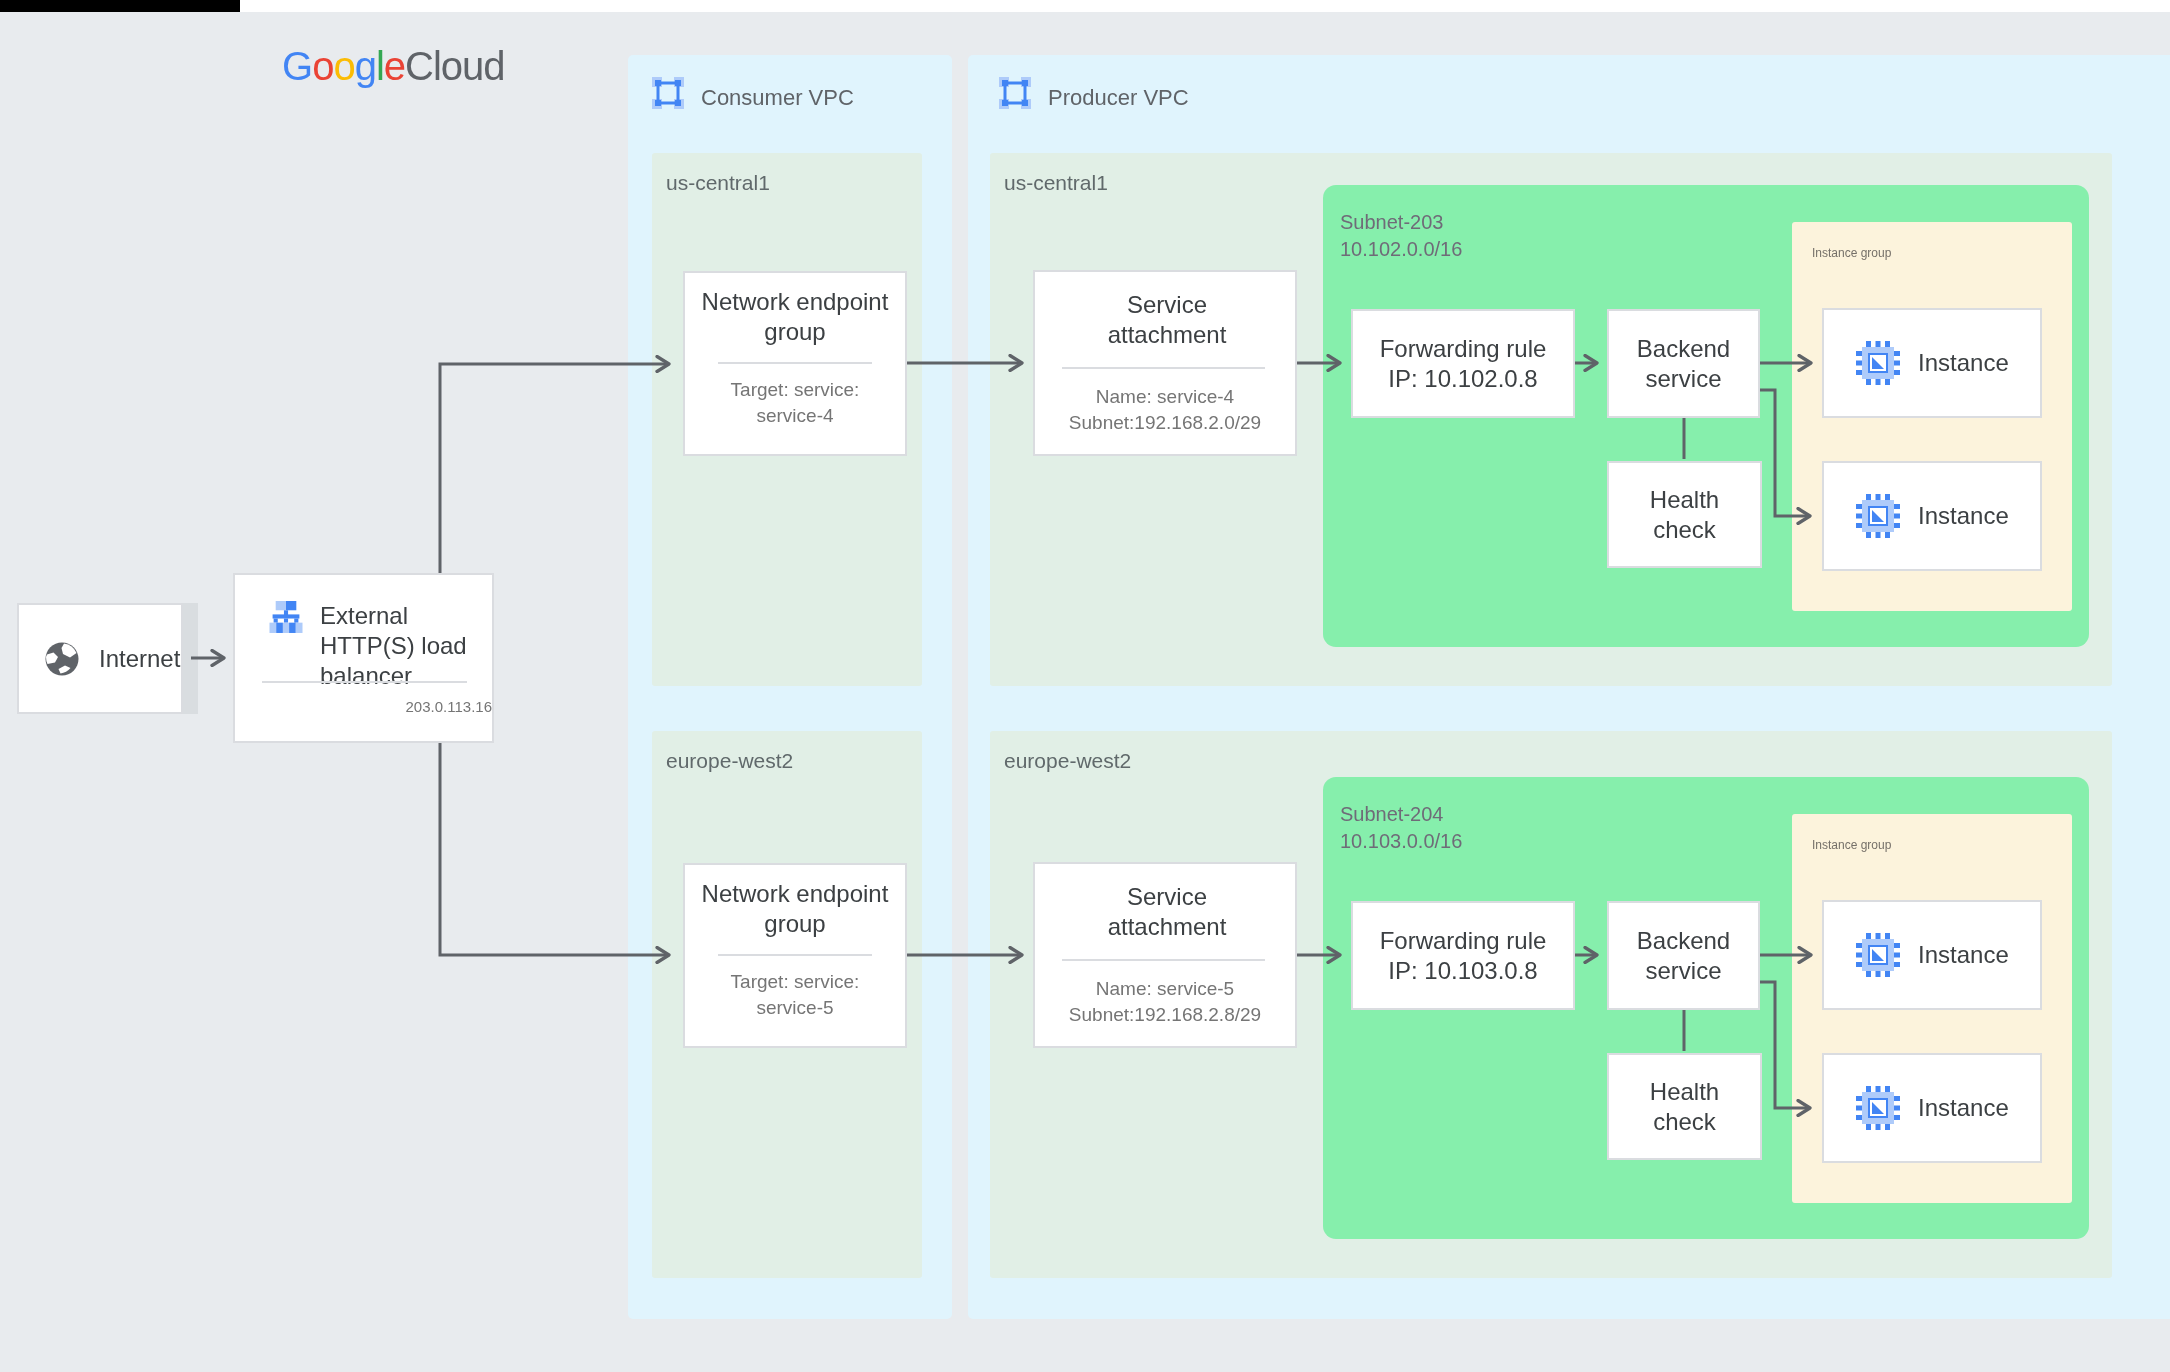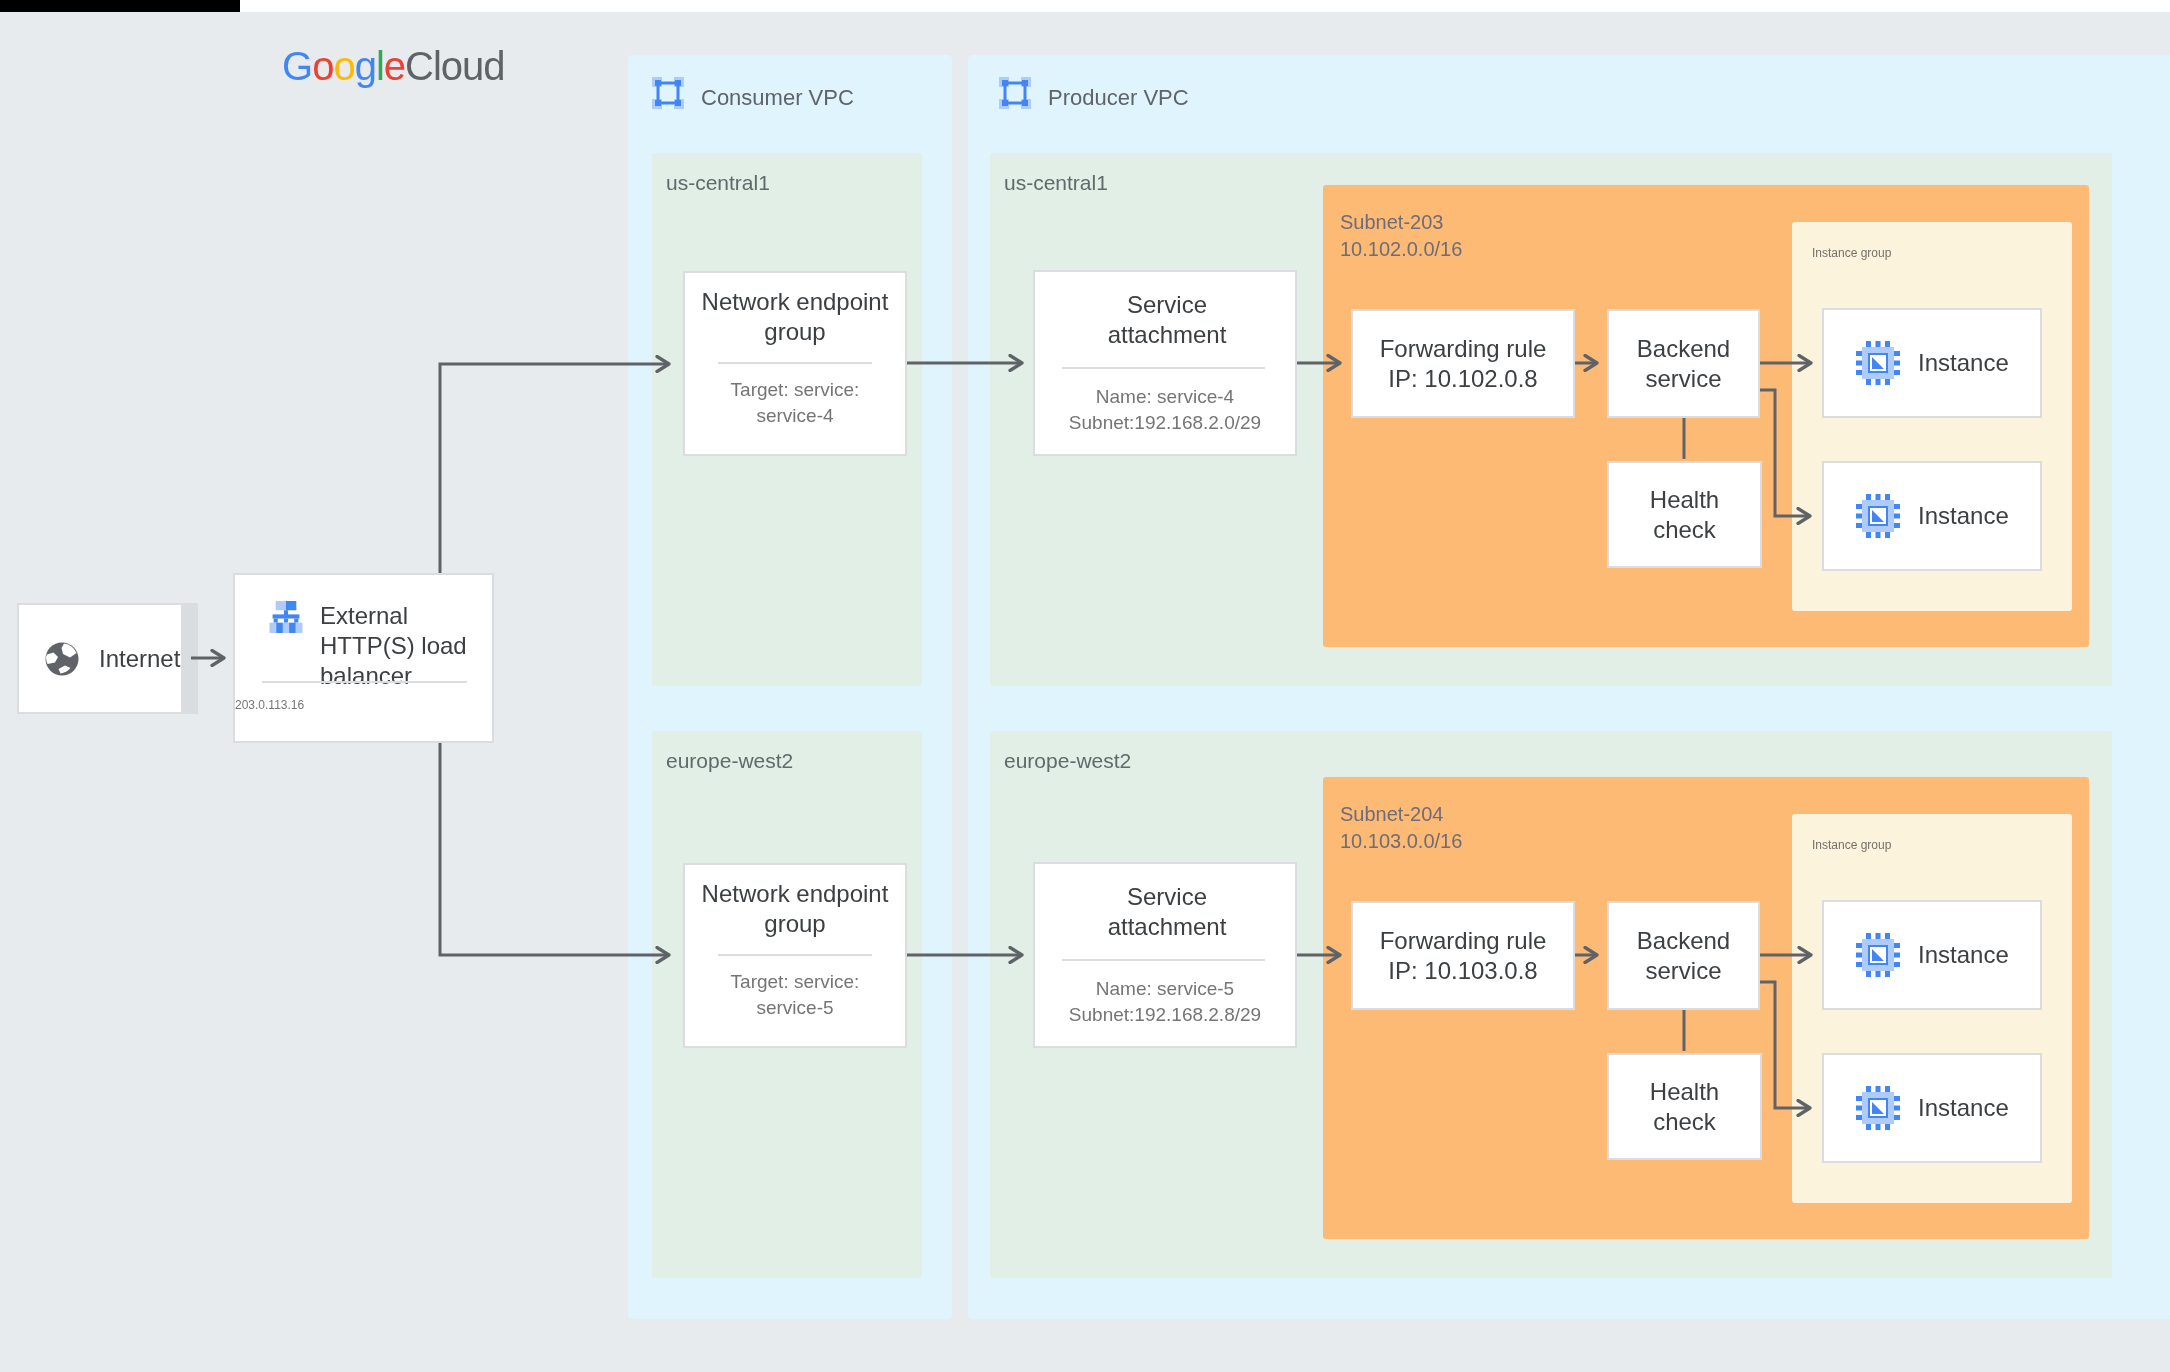--- a/index.html
+++ b/index.html
@@ -18,21 +18,21 @@
   .logo .l1{color:#4285F4}.logo .l2{color:#EA4335}.logo .l3{color:#FBBC05}
   .logo .l4{color:#4285F4}.logo .l5{color:#34A853}.logo .l6{color:#EA4335}
   .logo .suffix{color:#5F6368;}
 
   
   .vpc{position:absolute;background:#E0F4FD;border-radius:5px;}
   .vpc-header{position:absolute;left:22px;top:20px;display:flex;align-items:flex-end;gap:15px;}
   .vpc-label{font-size:22px;color:#5F6368;}
   .region{position:absolute;background:#E1EFE6;border-radius:3px;}
   .region-label{position:absolute;left:14px;top:18px;font-size:21px;color:#60696B;}
-  .subnet{position:absolute;background:#fdba74;border-radius:3px;}
+  .subnet{position:absolute;background:#86efac;border-radius:13px;}
   .subnet-label{position:absolute;left:17px;top:24px;font-size:20px;line-height:27px;color:#6F6B78;}
   .ig{position:absolute;background:#FCF3DC;border-radius:3px;}
   .ig-label{position:absolute;left:20px;top:24px;font-size:12px;color:#757069;}
 
   
   .wbox{position:absolute;background:#fff;border:2px solid #DADCE0;box-sizing:border-box;}
   .box-title{font-size:24px;line-height:30px;color:#3C4043;text-align:center;}
   .box-sub{font-size:19px;line-height:26px;color:#757575;text-align:center;}
   .divider{background:#DADCE0;height:2px;}
 
@@ -49,21 +49,21 @@
   .instbox{display:flex;align-items:center;padding-left:32px;gap:18px;box-sizing:border-box;}
   .inst-label{font-size:24px;color:#3C4043;}
 
   
   .internet{display:flex;align-items:center;padding-left:22px;gap:16px;box-sizing:border-box;
             box-shadow:15px 0 0 0 #D9DDE0;}
   .internet-label{font-size:24px;color:#3C4043;}
   .lb-head{position:absolute;left:33px;top:26px;display:flex;gap:16px;align-items:flex-start;}
   .lb-title{font-size:24px;line-height:30px;color:#3C4043;width:180px;}
   .lb-divider{position:absolute;left:27px;right:25px;top:106px;}
-  .lb-ip{position:absolute;top:123px;left:0;right:0;font-size:12px;color:#757575;text-align:left;}
+  .lb-ip{position:absolute;top:123px;left:0;right:0;font-size:15px;color:#757575;text-align:right;}
 
   svg.connectors{position:absolute;left:0;top:0;pointer-events:none;}
 </style>
 </head>
 <body>
 
 <div class="canvas"></div>
 <div class="topbar"></div>
 
 <div class="logo">

